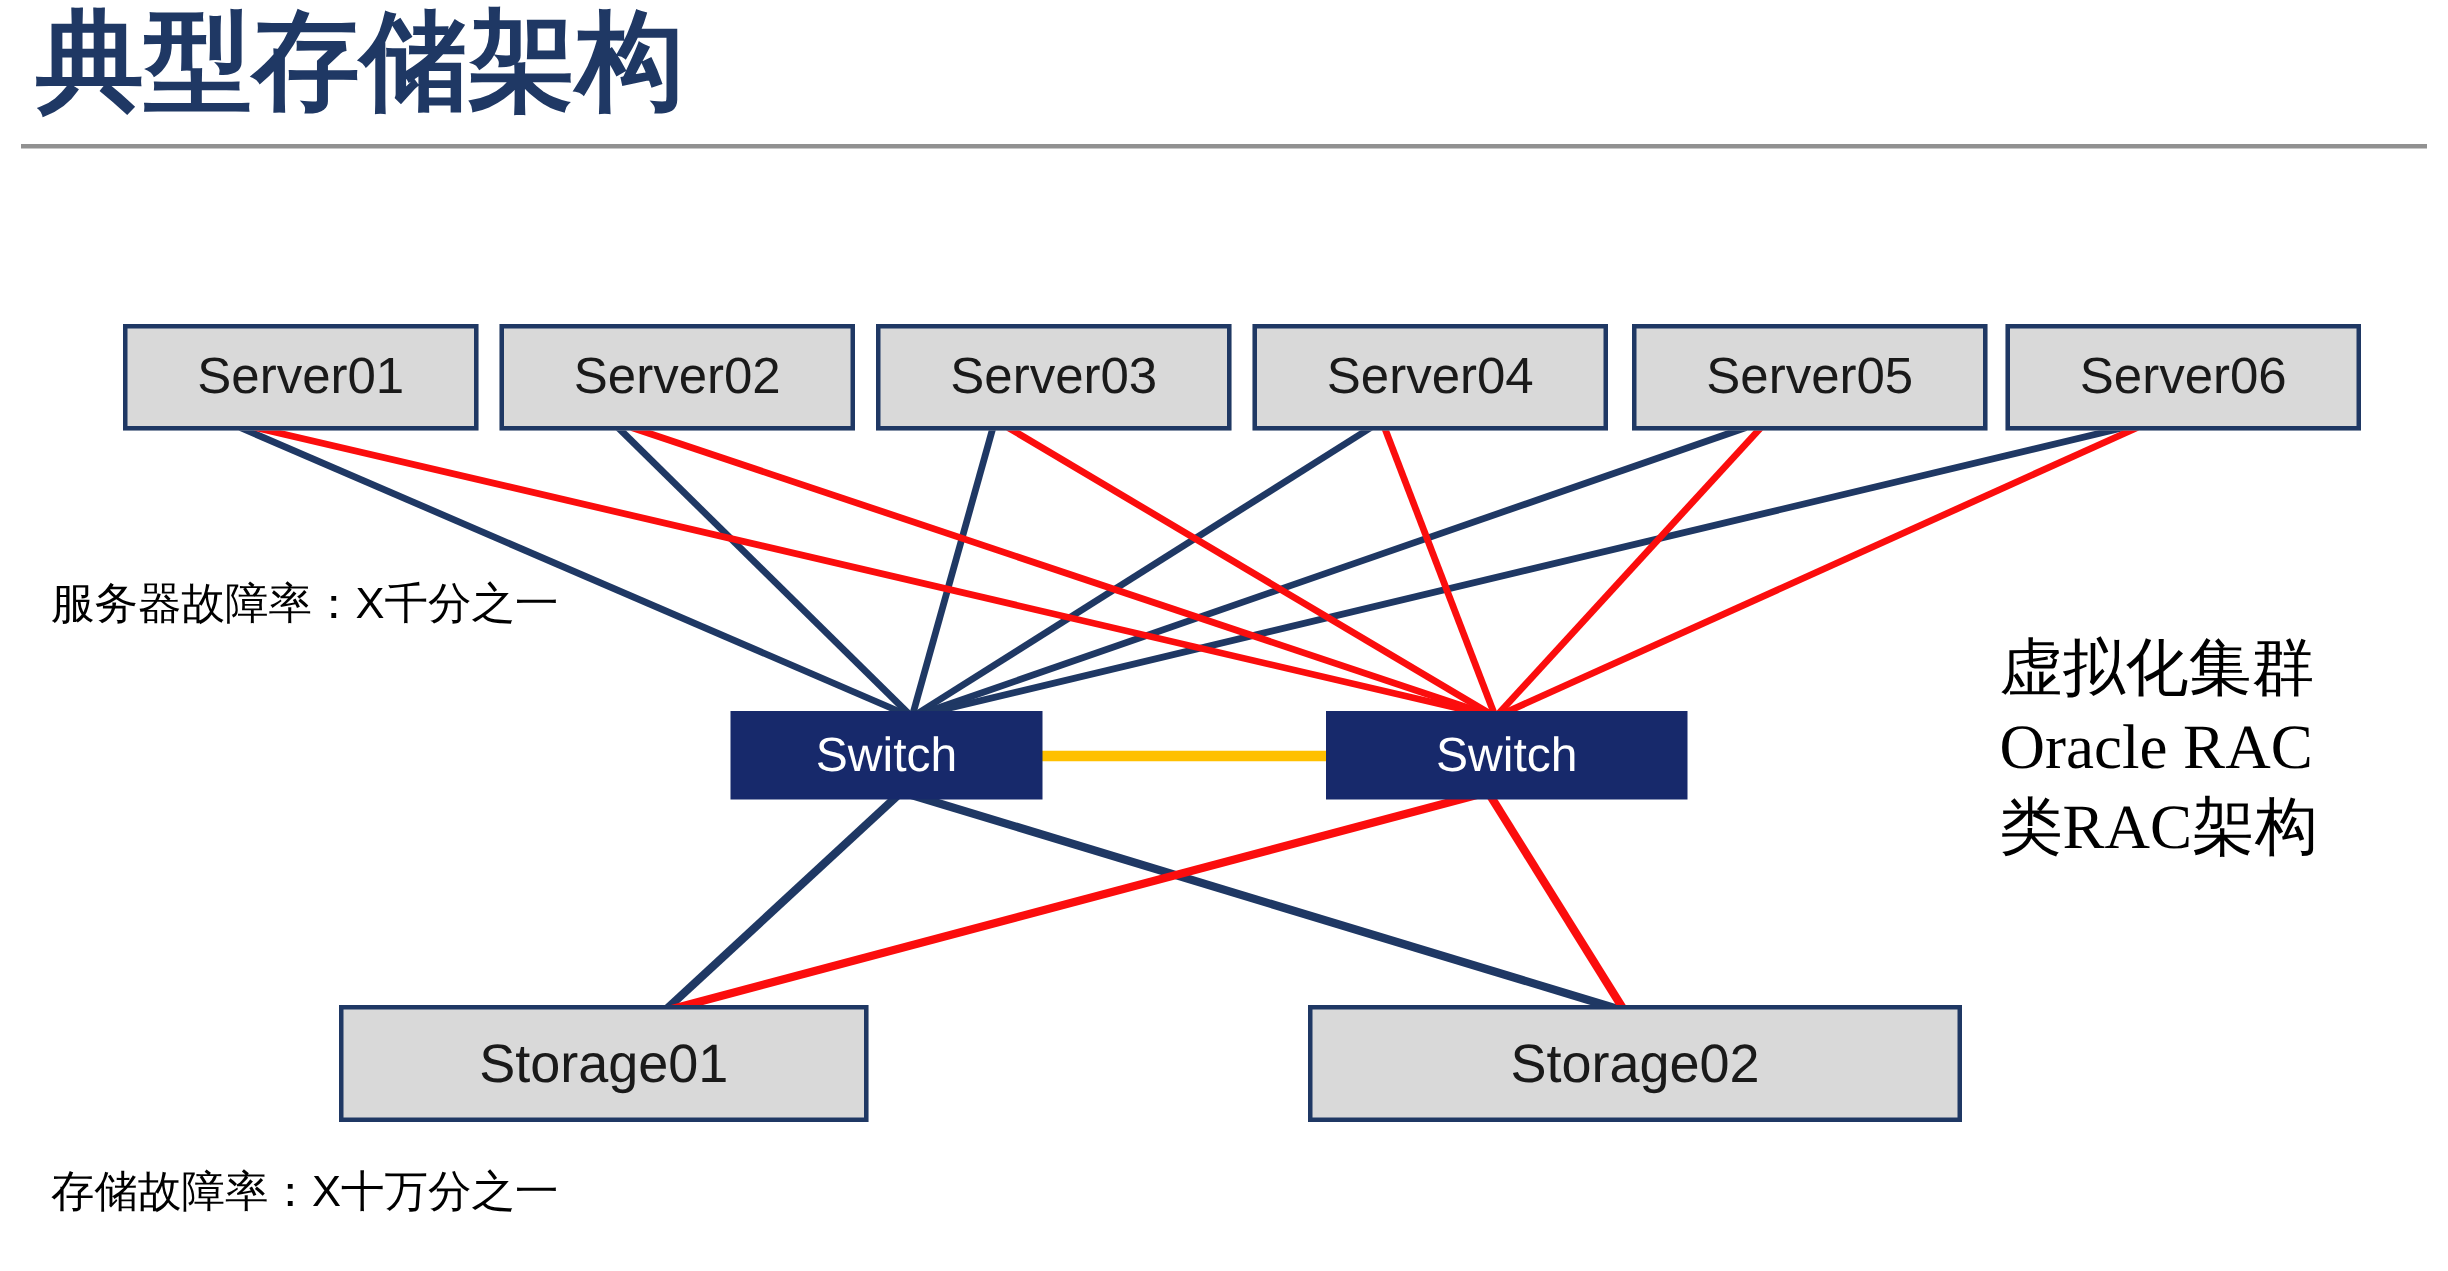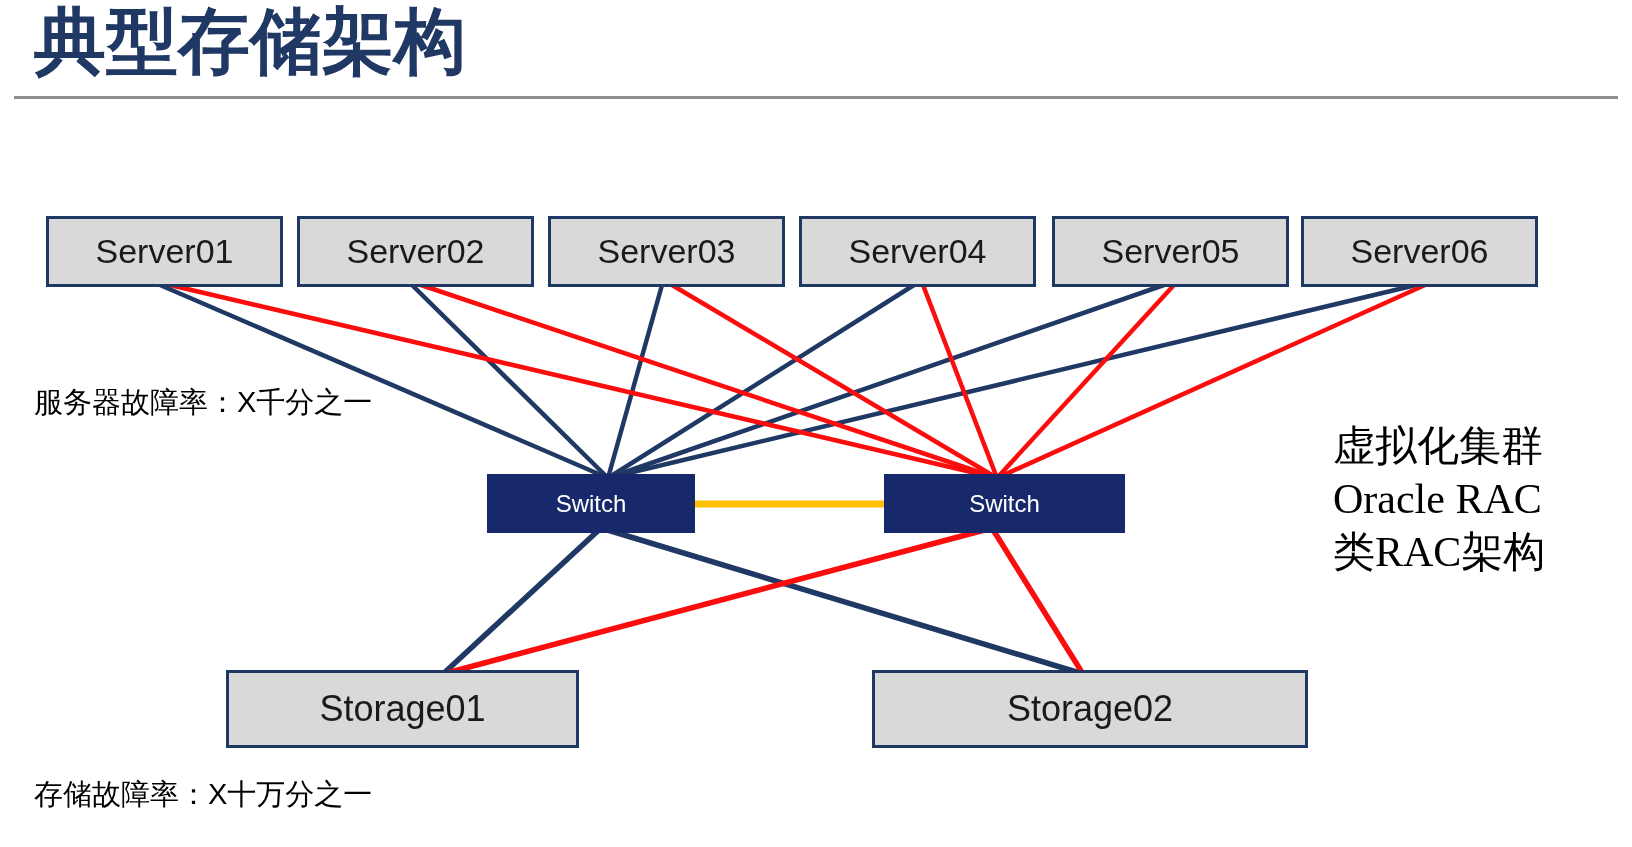--- a/index.html
+++ b/index.html
@@ -6,21 +6,21 @@
   .slide {
     position: relative;
     width: 1632px;
     height: 847px;
     background: #ffffff;
     overflow: hidden;
     font-family: "Liberation Sans", "DejaVu Sans", sans-serif;
   }
   .title {
     position: absolute;
-    left: 34px;
+    left: 24px;
     top: 2px;
     margin: 0;
     font-size: 72px;
     font-weight: bold;
     line-height: 1.1;
     color: var(--navy);
     z-index: 3;
   }
   .divider {
     position: absolute;
@@ -51,26 +51,27 @@
     z-index: 2;
   }
   .server {
     top: 216px;
     width: 237px;
     height: 71px;
     background: var(--box-fill);
     border: 3px solid var(--navy);
     font-size: 34px;
     color: var(--box-text);
+    margin-left: 36px;
   }
   .switch {
     top: 474px;
     height: 59px;
     background: var(--switch-fill);
-    font-size: 24px;
+    font-size: 32px;
     color: var(--switch-text);
   }
   .storage {
     top: 670px;
     height: 78px;
     background: var(--box-fill);
     border: 3px solid var(--navy);
     font-size: 36px;
     color: var(--box-text);
   }

